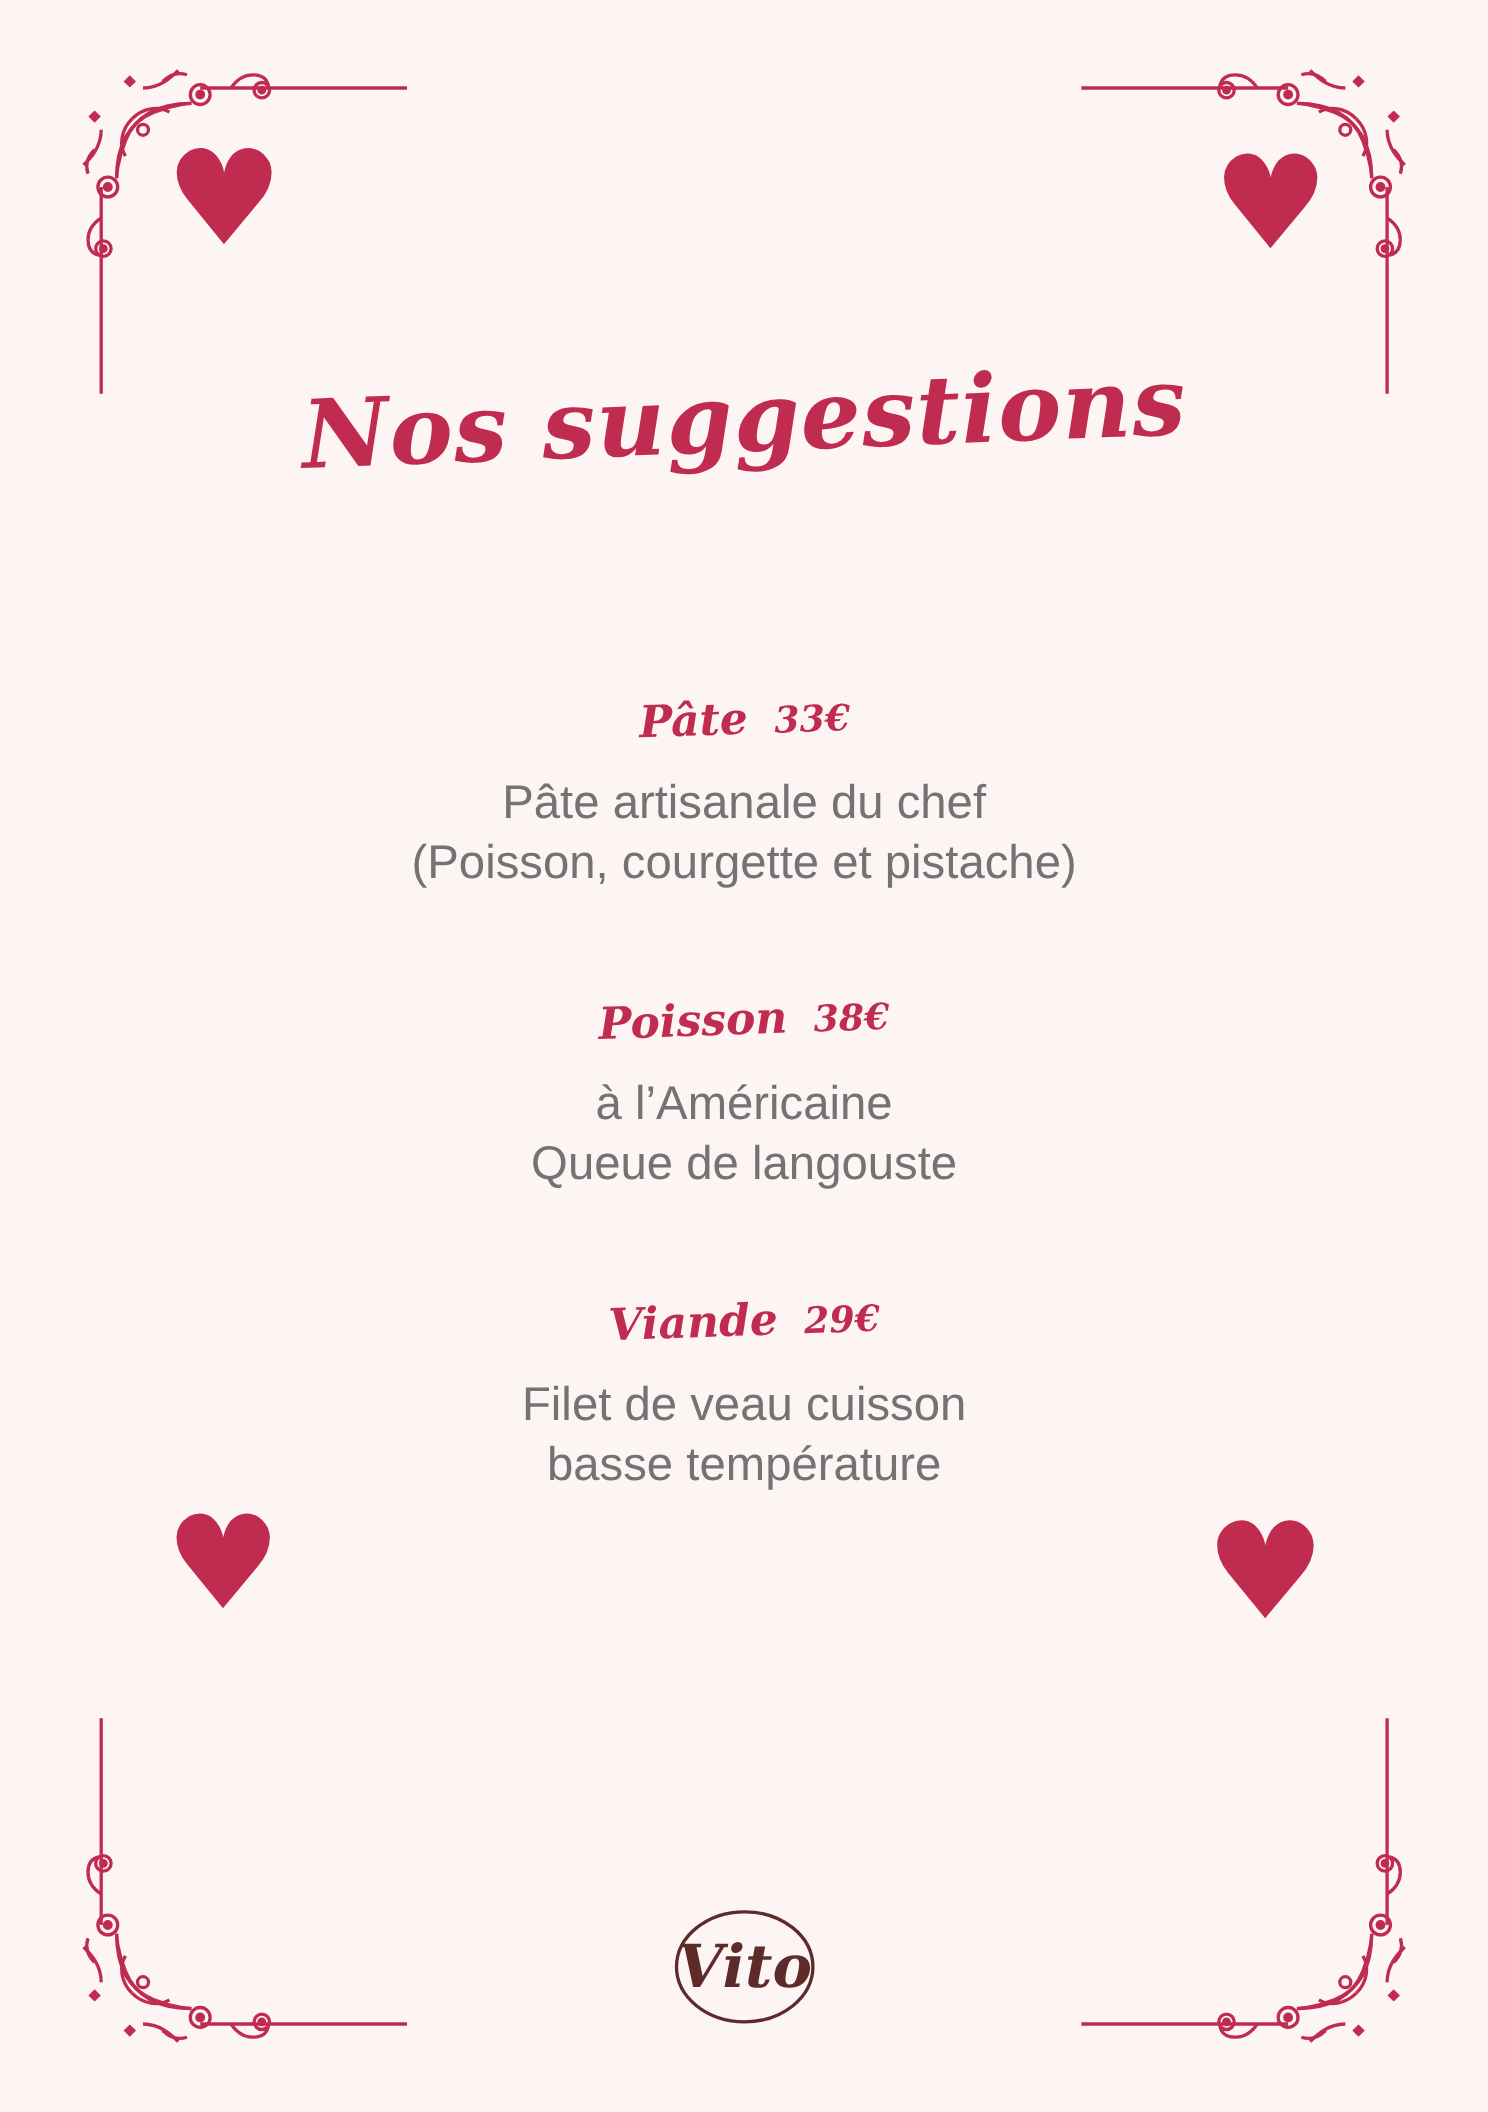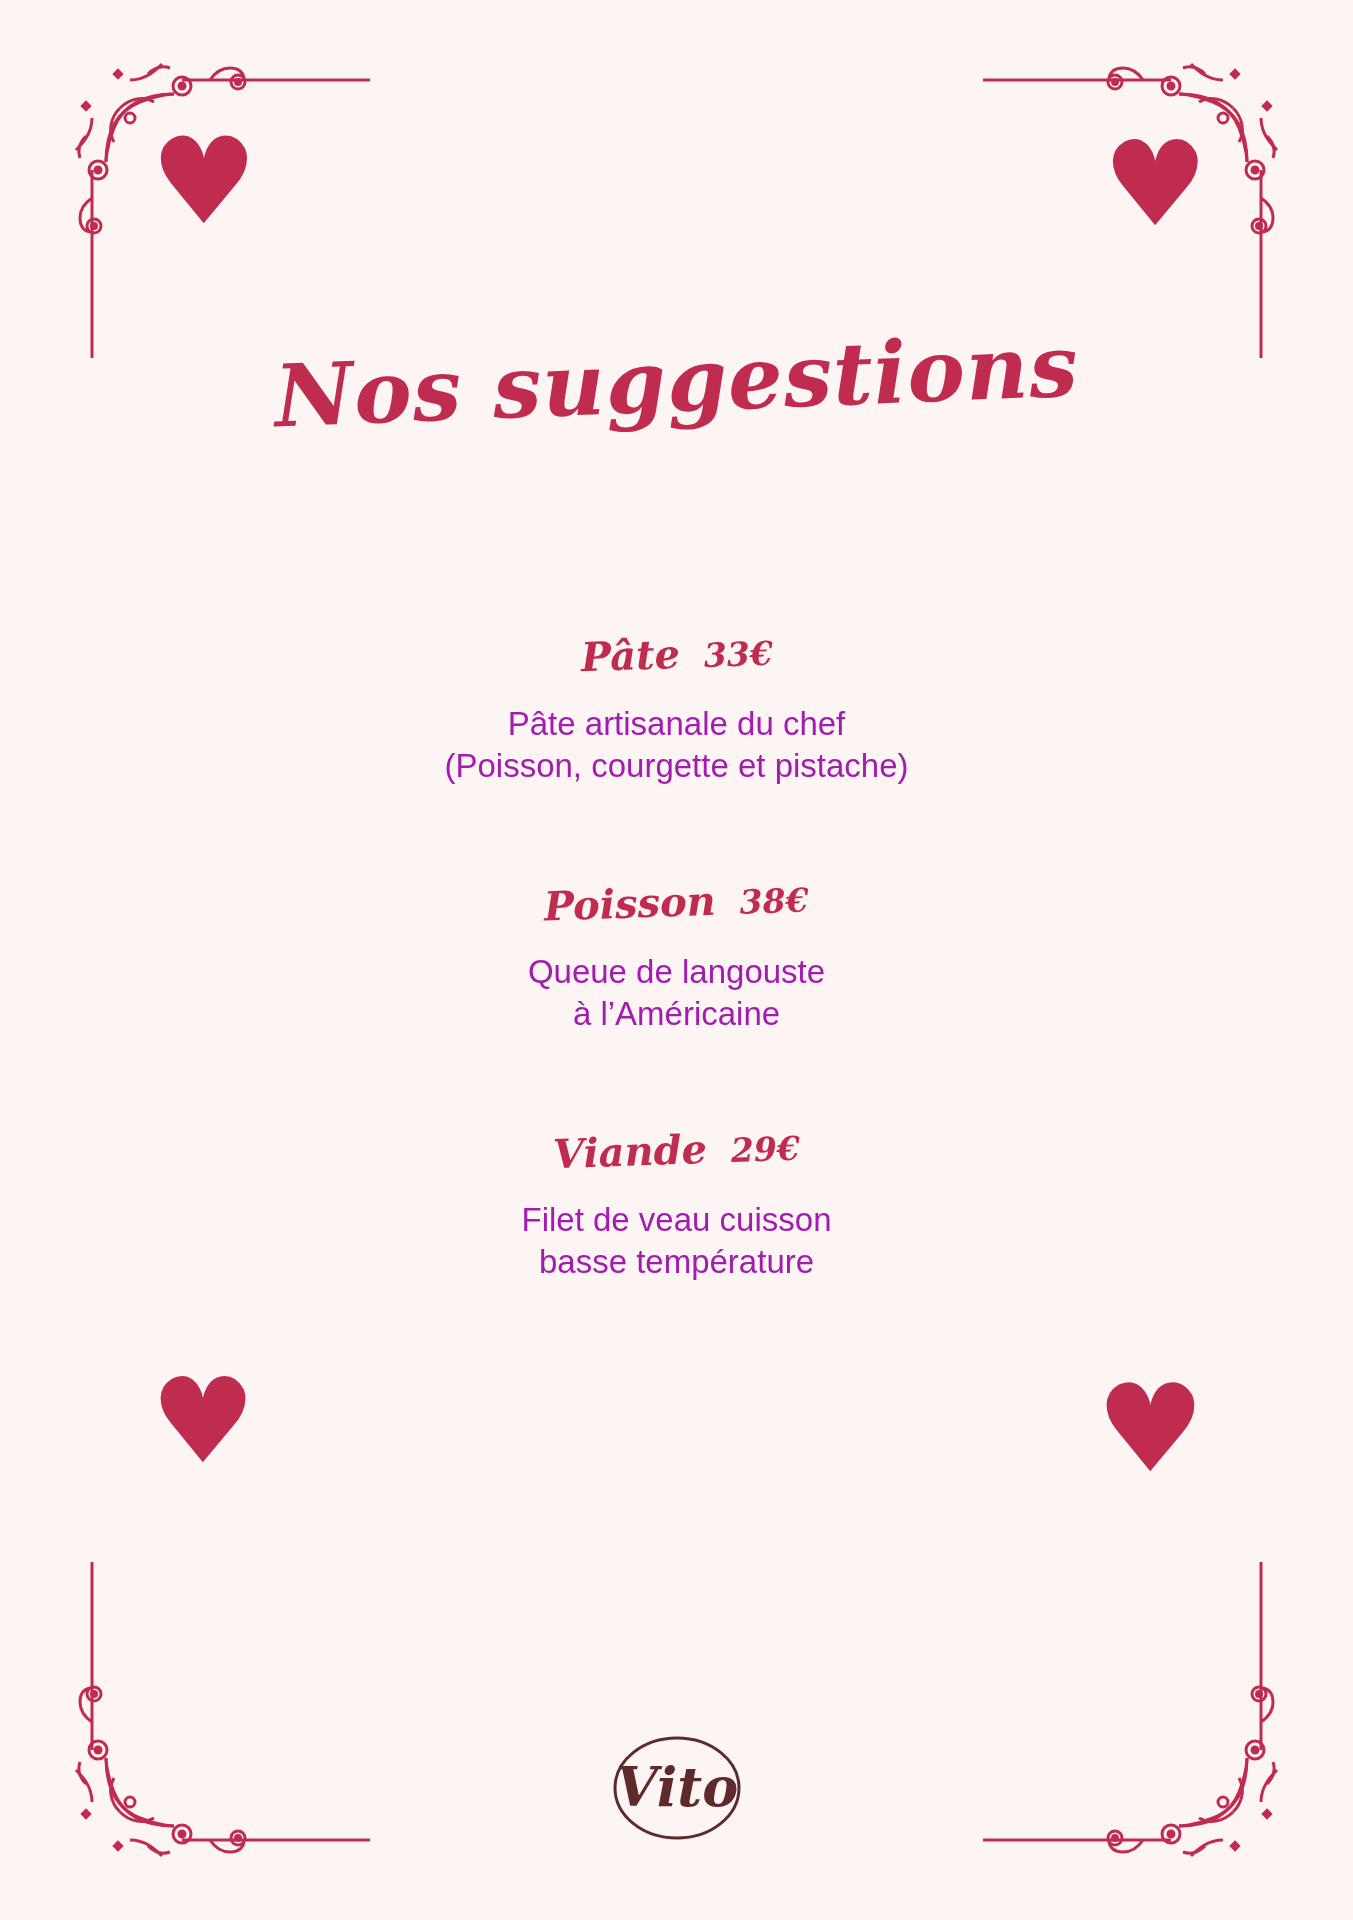--- a/index.html
+++ b/index.html
@@ -83,23 +83,23 @@
     transform: rotate(-2deg);
     display: inline-block;
     margin-bottom: 26px;
   }
   .item-head .price {
     font-size: 33px;
     margin-left: 10px;
   }
   .item-desc {
     font-family: "Liberation Sans", sans-serif;
-    font-size: 33px;
+    font-size: 43px;
     line-height: 1.26;
-    color: #a21caf;
+    color: #737373;
     font-weight: 400;
   }
   .item-desc span { display: block; }
 
   
   .logo {
     position: absolute;
     bottom: 60px;
     left: 50%;
     transform: translateX(-50%);
@@ -241,22 +241,22 @@
         <span>(Poisson, courgette et pistache)</span>
       </div>
     </div>
 
     <div class="menu-item">
       <div class="item-head">
         <span>Poisson</span>
         <span class="price">38€</span>
       </div>
       <div class="item-desc">
+        <span>à l’Américaine</span>
         <span>Queue de langouste</span>
-        <span>à l’Américaine</span>
       </div>
     </div>
 
     <div class="menu-item">
       <div class="item-head">
         <span>Viande</span>
         <span class="price">29€</span>
       </div>
       <div class="item-desc">
         <span>Filet de veau cuisson</span>

